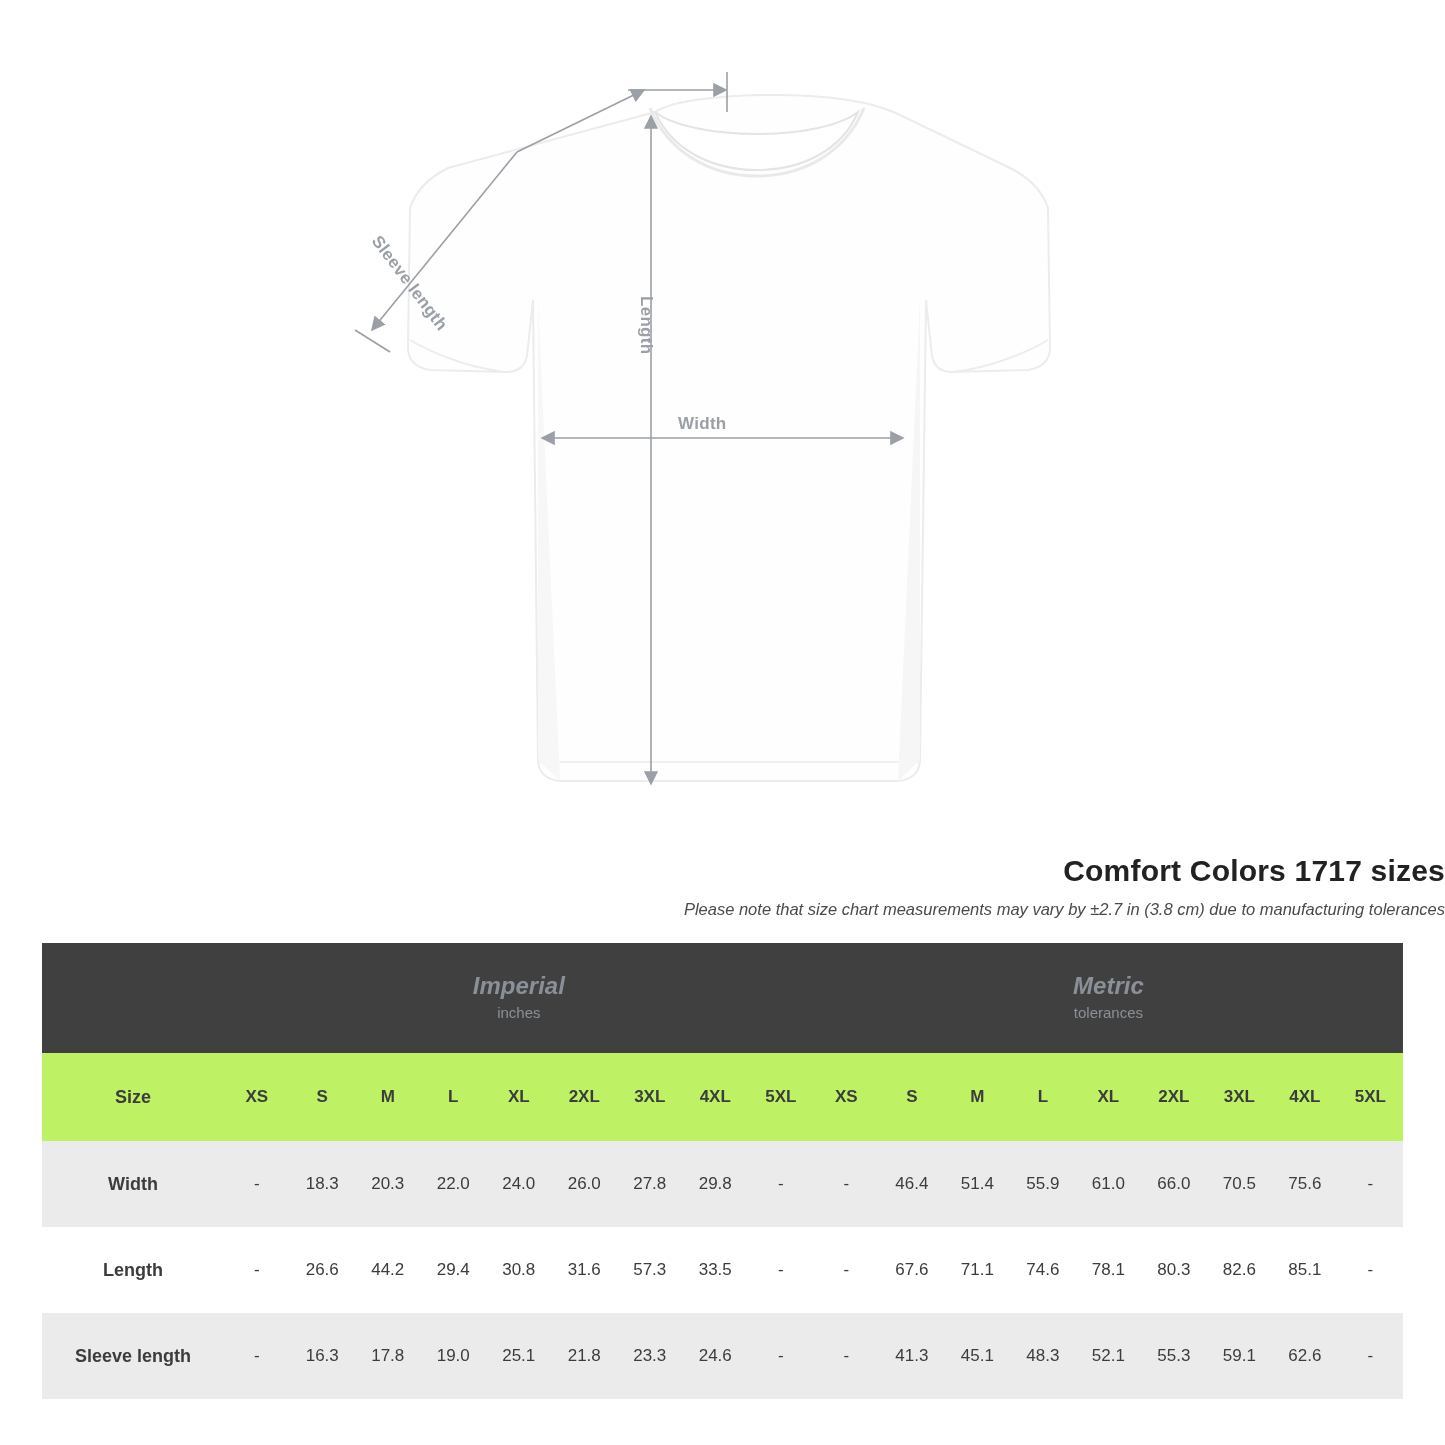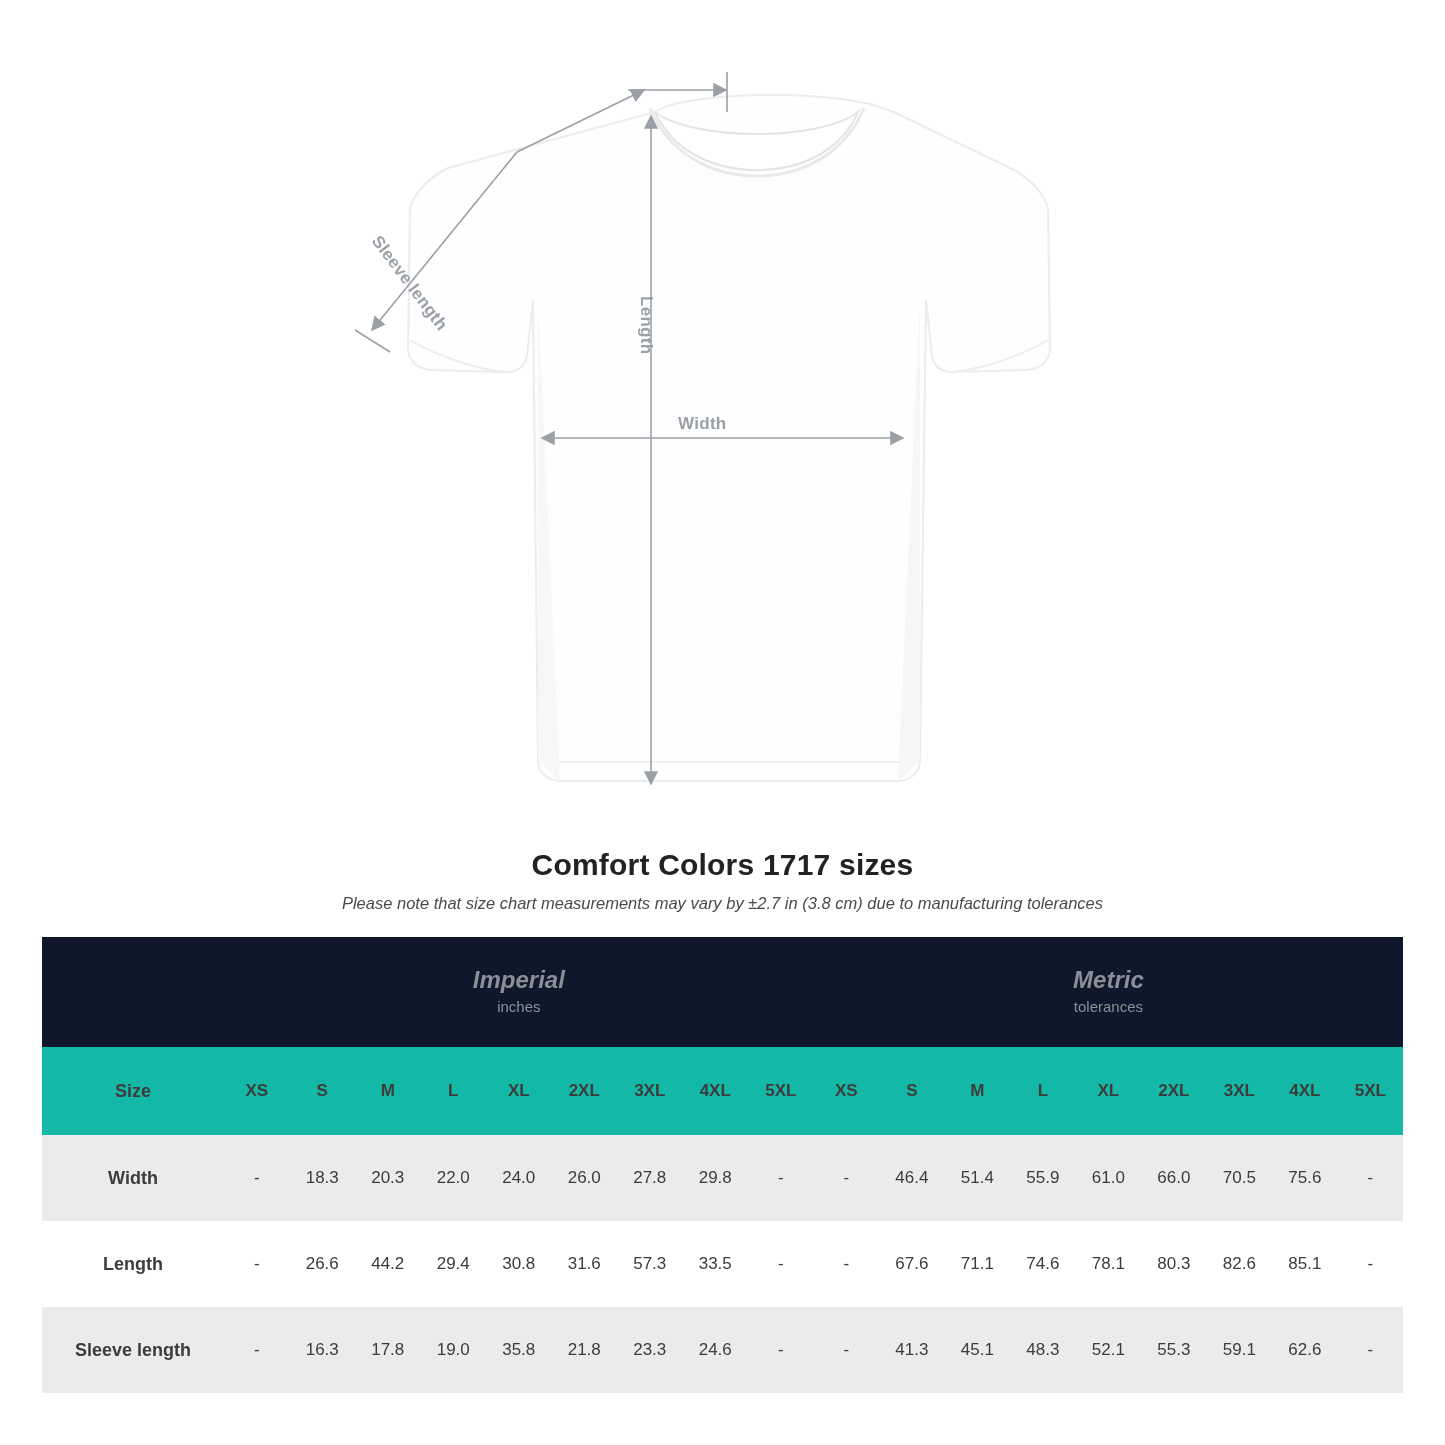--- a/index.html
+++ b/index.html
@@ -53,22 +53,22 @@
     transform: rotate(90deg);
     transform-origin: left top;
   }
   .label-width {
     left: 678px;
     top: 414px;
   }
 
   
   .title-block {
-    text-align: center;
-    margin-top: 18px;
+    text-align: right;
+    margin-top: 24px;
   }
   .chart-title {
     font-size: 30px;
     font-weight: bold;
     color: #222222;
     letter-spacing: 0.2px;
   }
   .chart-note {
     margin-top: 12px;
     font-size: 16.5px;
@@ -84,21 +84,21 @@
     width: 1361px;
     border-collapse: collapse;
     table-layout: fixed;
   }
   table.size-table td, table.size-table th {
     border: none;
     text-align: center;
     vertical-align: middle;
   }
   .unit-head td {
-    background: #0f172a;
+    background: #404040;
     height: 108px;
     margin-top: 36px;
   }
   .unit-name {
     font-size: 24px;
     font-style: italic;
     font-weight: bold;
     color: #8a9097;
     line-height: 1.25;
   }
@@ -108,21 +108,21 @@
     line-height: 1.6;
   }
   .col-label {
     width: 182px;
   }
   .col-size {
     width: 65.5px;
   }
   .row-sizes td {
     height: 86px;
-    background: #14b8a6;
+    background: #bef264;
     font-size: 17px;
     font-weight: bold;
     color: #3c3c3c;
   }
   .row-sizes td.rowlabel {
     font-size: 18px;
     font-weight: bold;
     color: #3c3c3c;
   }
   .data-row td {
@@ -327,21 +327,21 @@
           <td>85.1</td>
           <td>-</td>
         </tr>
 
         <tr class="data-row shaded">
           <td class="rowlabel">Sleeve length</td>
           <td>-</td>
           <td>16.3</td>
           <td>17.8</td>
           <td>19.0</td>
-          <td>35.8</td>
+          <td>25.1</td>
           <td>21.8</td>
           <td>23.3</td>
           <td>24.6</td>
           <td>-</td>
           <td>-</td>
           <td>41.3</td>
           <td>45.1</td>
           <td>48.3</td>
           <td>52.1</td>
           <td>55.3</td>

